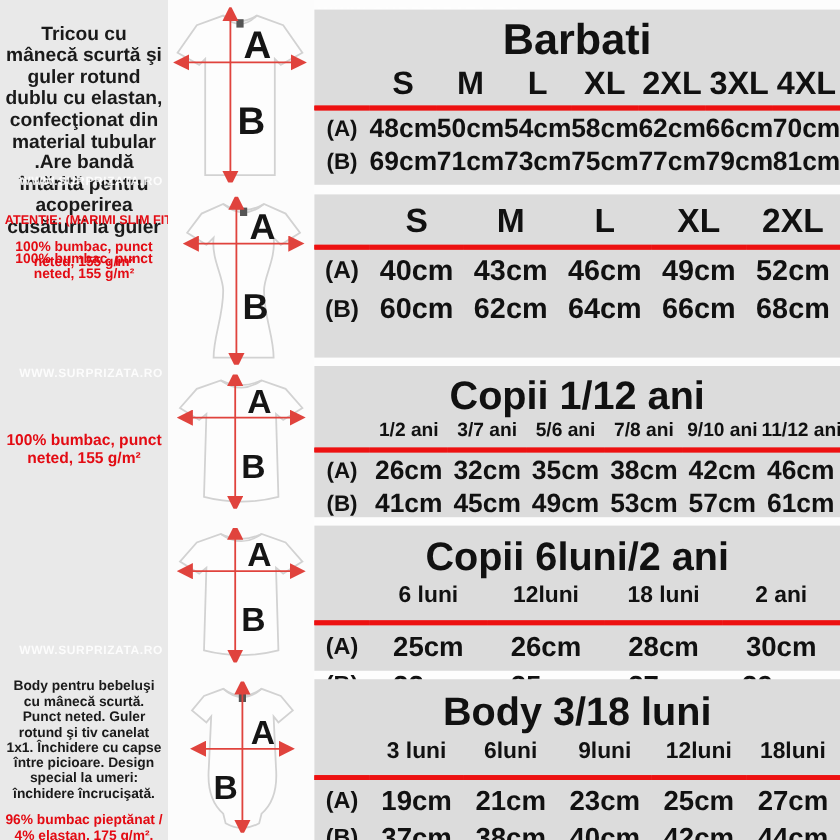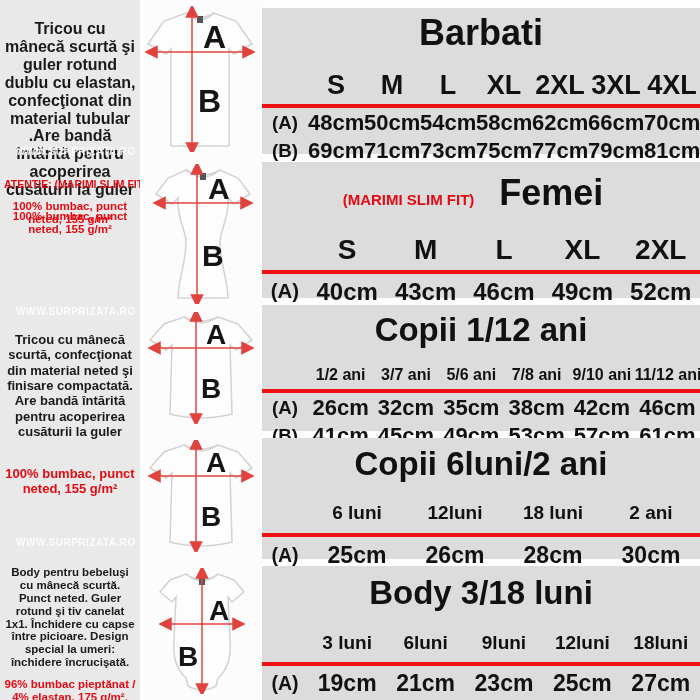--- a/index.html
+++ b/index.html
@@ -21,21 +21,21 @@
   .photo-col{position:absolute;left:140px;top:0;width:122px;height:700px;background:#fcfcfc;}
   .shirt{position:absolute;}
   
   .panel{position:absolute;left:262px;width:438px;background:#dcdcdc;color:#111;}
   .p0{top:8px;height:146px;}
   .p1{top:162px;height:136px;}
   .p2{top:305px;height:126px;}
   .p3{top:438px;height:121px;}
   .p4{top:566px;height:160px;}
   .title-row{display:flex;justify-content:center;align-items:baseline;gap:9px;}
-  .panel-title{margin:16px;line-height:1.05;}
+  .panel-title{margin:0;line-height:1.05;}
   .p0 .panel-title{font-size:36px;margin-top:6px;}
   .p1 .panel-title{font-size:36px;margin-top:12px;}
   .p2 .panel-title{font-size:33px;margin-top:8px;text-align:right;}
   .p3 .panel-title{font-size:33px;margin-top:9px;}
   .p4 .panel-title{font-size:33px;margin-top:10px;}
   .slim-note{color:#e30b13;font-size:15px;}
   table.size-table{width:100%;border-collapse:collapse;table-layout:fixed;}
   .size-table th,.size-table td{text-align:center;padding:0;font-weight:bold;white-space:nowrap;}
   .size-table th:first-child,.size-table td:first-child{width:10.5%;}
   .size-table thead tr{border-bottom:4px solid #ed1111;}
@@ -65,21 +65,20 @@
     </div>
     <div class="wm wm-col" style="top:146px;">WWW.SURPRIZATA.RO</div>
 
     <div class="desc-block" style="top:176px;">
       <p class="warning">ATENTIE: (MARIMI SLIM FIT)</p>
       <p class="material" style="margin-top:9px;">100% bumbac, punct neted, 155 g/m²</p>
     </div>
     <div class="wm wm-col" style="top:306px;">WWW.SURPRIZATA.RO</div>
 
     <div class="desc-block" style="top:332px;">
-      <p class="desc desc-lg">Tricou cu mânecă scurtă, confecţionat din material neted şi finisare compactată. Are bandă întărită pentru acoperirea cusăturii la guler</p>
       <p class="material material-lg">100% bumbac, punct neted, 155 g/m²</p>
     </div>
     <div class="wm wm-col" style="top:537px;">WWW.SURPRIZATA.RO</div>
 
     <div class="desc-block" style="top:566px;">
       <p class="desc" style="font-size:11.5px;">Body pentru bebeluşi cu mânecă scurtă. Punct neted. Guler rotund şi tiv canelat 1x1. Închidere cu capse între picioare. Design special la umeri: închidere încrucişată.</p>
       <p class="material" style="margin-top:9px;">96% bumbac pieptănat / 4% elastan, 175 g/m².</p>
     </div>
   </div>
 
@@ -198,24 +197,20 @@
             <td>75cm</td>
             <td>77cm</td>
             <td>79cm</td>
             <td>81cm</td>
           </tr>
         </tbody>
       </table>
   </section>
 
   <section class="panel p1">
-    <div class="title-row">
-      <span class="slim-note">(MARIMI SLIM FIT)</span>
-      <h2 class="panel-title">Femei</h2>
-    </div>
     <table class="size-table">
         <thead>
           <tr>
             <th></th>
             <th>S</th>
             <th>M</th>
             <th>L</th>
             <th>XL</th>
             <th>2XL</th>
           </tr>

